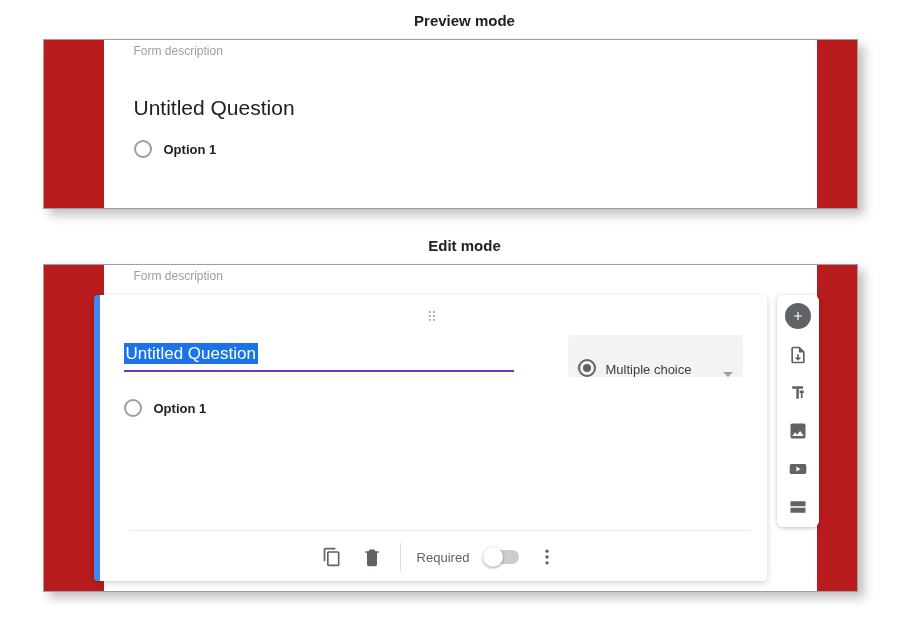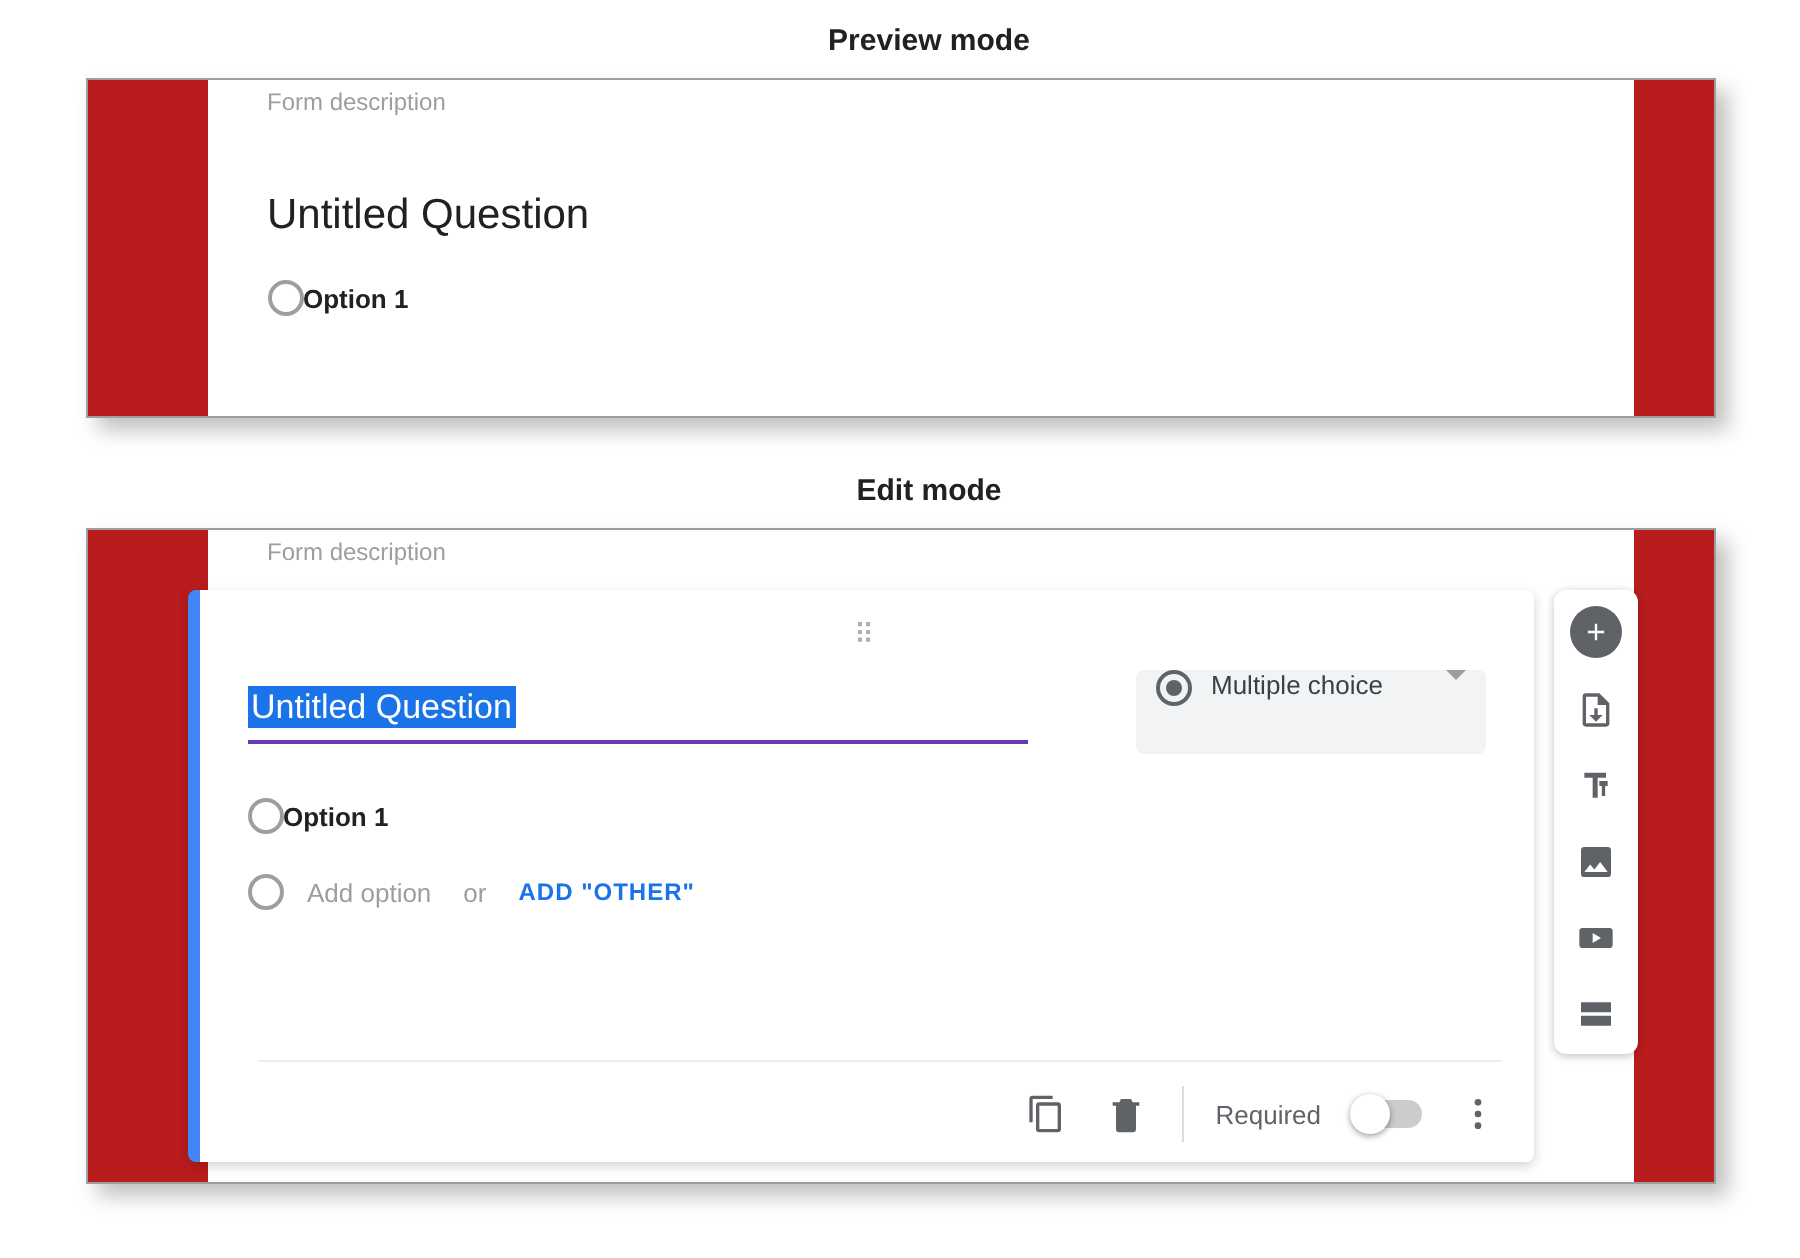--- a/index.html
+++ b/index.html
@@ -45,20 +45,21 @@
     }
     .question-title-preview {
       font-size: 21px;
       font-weight: 500;
       color: #202124;
       margin-top: 38px;
     }
     .option-row {
       display: flex;
       align-items: center;
+      gap: 12px;
       margin-top: 20px;
     }
     .radio-circle {
       width: 18px;
       height: 18px;
       border: 2px solid #9e9e9e;
       border-radius: 50%;
       flex-shrink: 0;
     }
     .option-label {
@@ -127,21 +128,21 @@
       color: #fff;
       padding: 1px 2px;
     }
     .type-picker {
       margin-left: auto;
       width: 175px;
       height: 42px;
       background: #f1f3f4;
       border-radius: 4px;
       display: flex;
-      align-items: flex-start;
+      align-items: flex-end;
       padding: 0 10px;
       cursor: pointer;
     }
     .type-picker .radio-glyph {
       width: 18px; height: 18px;
       border: 2px solid #5f6368;
       border-radius: 50%;
       position: relative;
       margin-right: 10px;
       flex-shrink: 0;
@@ -196,21 +197,21 @@
     .card-footer {
       position: absolute;
       right: 16px;
       bottom: 10px;
       display: flex;
       align-items: center;
       gap: 16px;
       border-top: 1px solid #eee;
       padding-top: 12px;
       left: 29px;
-      justify-content: flex-end;
+      justify-content: center;
     }
     .icon-btn {
       width: 24px; height: 24px;
       color: #5f6368;
       cursor: pointer;
       display: flex; align-items: center; justify-content: center;
     }
     .vdiv {
       width: 1px; height: 28px; background: #dadce0;
     }
@@ -298,26 +299,20 @@
           <span class="type-picker-label">Multiple choice</span>
           <span class="caret"></span>
         </div>
       </div>
 
       <div class="edit-options">
         <div class="option-row">
           <span class="radio-circle"></span>
           <span class="option-label-edit">Option 1</span>
         </div>
-        <div class="add-option-row">
-          <span class="radio-circle"></span>
-          <span class="add-option-text">Add option</span>
-          <span class="add-option-or">or</span>
-          <span class="add-other">ADD "OTHER"</span>
-        </div>
       </div>
 
       <div class="card-footer">
         <div class="icon-btn">
           <svg viewBox="0 0 24 24" width="20" height="20">
               <path fill="#5f6368" d="M16 1H4a2 2 0 0 0-2 2v14h2V3h12V1zm3 4H8a2 2 0 0 0-2 2v14a2 2 0 0 0 2 2h11a2 2 0 0 0 2-2V7a2 2 0 0 0-2-2zm0 16H8V7h11v14z"></path>
             </svg>
         </div>
         <div class="icon-btn">
           <svg viewBox="0 0 24 24" width="20" height="20">

